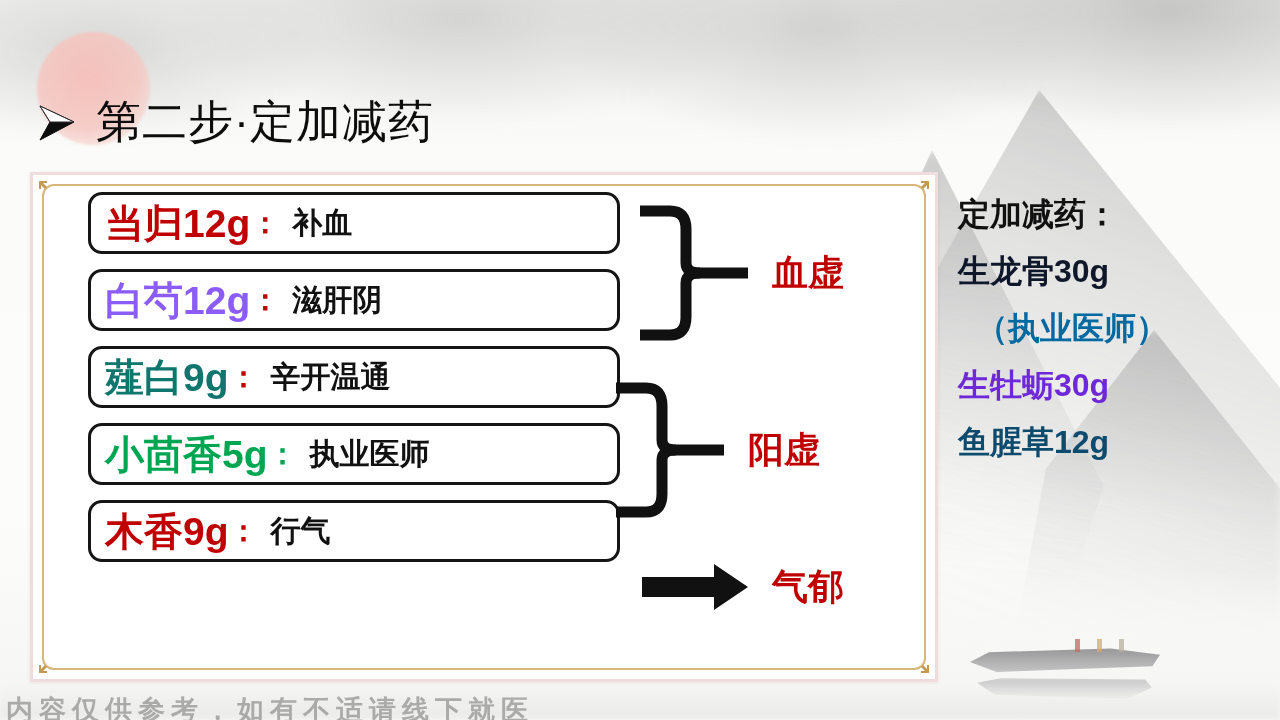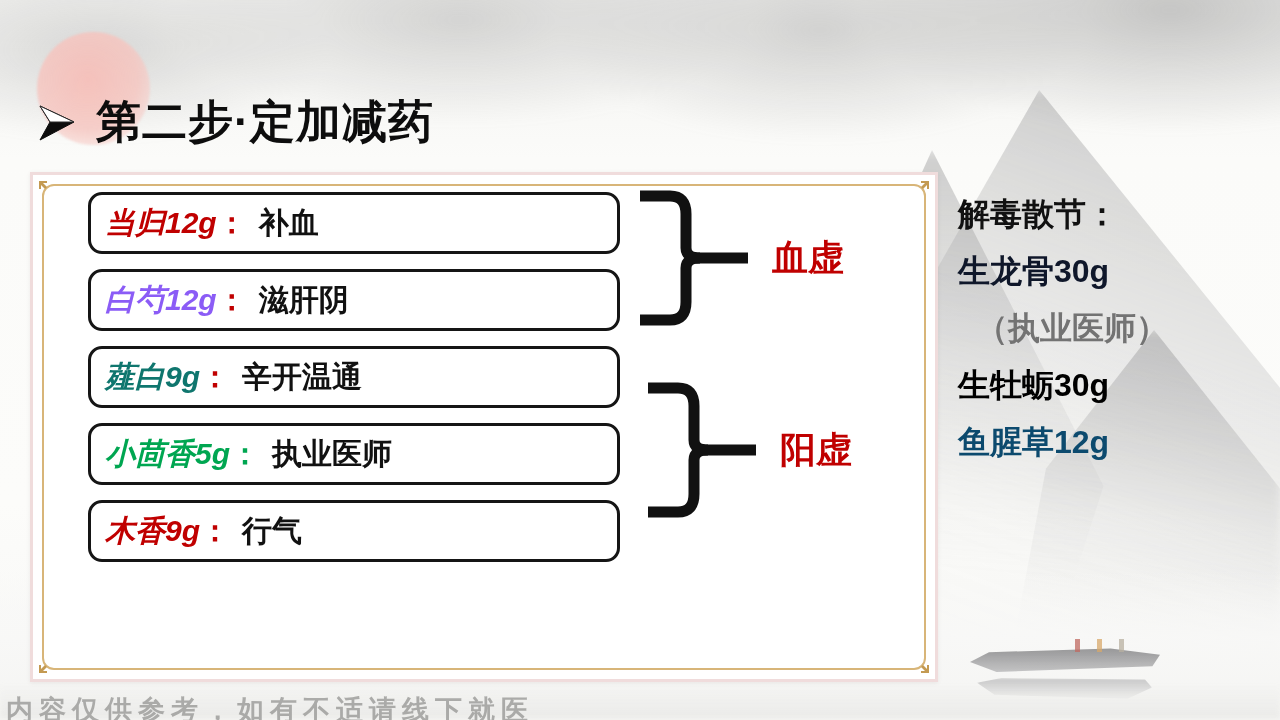--- a/index.html
+++ b/index.html
@@ -105,21 +105,21 @@
   .title-row {
     position: absolute;
     left: 34px; top: 98px;
     display: flex;
     align-items: center;
     gap: 16px;
   }
   .bullet-arrow { width: 46px; height: 46px; flex: none; }
   .title-text {
     font-size: 45px;
-    font-weight: bold;
+    font-weight: normal;
     color: #0d0d0d;
     letter-spacing: 1px;
     line-height: 1;
     white-space: nowrap;
   }
 
   
   .panel {
     position: absolute;
     left: 30px; top: 172px;
@@ -160,24 +160,23 @@
     border: 3px solid #151515;
     border-radius: 14px;
     background: #ffffff;
     display: flex;
     align-items: center;
     padding-left: 14px;
     margin-bottom: 15px;
     white-space: nowrap;
   }
   .herb-name {
-    font-size: 30px;
-    font-weight: bold;
-    line-height: 1;
-    font-style: italic;
+    font-size: 39px;
+    font-weight: bold;
+    line-height: 1;
   }
   .herb-sep {
     font-size: 30px;
     font-weight: bold;
     line-height: 1;
   }
   .herb-effect {
     font-size: 30px;
     font-weight: bold;
     color: #111111;
@@ -192,22 +191,22 @@
     align-items: center;
   }
   .group-connector { width: 110px; flex: none; }
   .group-label {
     font-size: 36px;
     font-weight: bold;
     line-height: 1;
     white-space: nowrap;
     margin-left: 22px;
   }
-  #group-0 { left: 640px; top: 190px; height: 136px; }
-  #group-1 { left: 648px; top: 382px; height: 136px; }
+  #group-0 { left: 640px; top: 205px; height: 136px; }
+  #group-1 { left: 616px; top: 382px; height: 136px; }
   #group-2 { left: 640px; top: 558px; height: 58px; }
 
   
   .side-list {
     position: absolute;
     left: 958px; top: 198px;
     width: 300px;
   }
   .side-item {
     font-size: 32px;
@@ -319,25 +318,31 @@
   </div>
 
   <div class="group" id="group-1">
     <svg class="group-connector" viewBox="0 0 110 136" preserveAspectRatio="none">
       <path d="M2 6 H30 Q46 6 46 24 L46 58 Q46 68 60 68 Q46 68 46 78 L46 112 Q46 130 30 130 H2" fill="none" stroke="#111111" stroke-width="11" stroke-linecap="square" stroke-linejoin="miter"></path>
       <path d="M52 68 H108" fill="none" stroke="#111111" stroke-width="11" stroke-linecap="butt"></path>
     </svg>
     <span class="group-label" style="color: rgb(192, 0, 0);">阳虚</span>
   </div>
 
+  <div class="group" id="group-2">
+    <svg class="group-connector" viewBox="0 0 110 58" preserveAspectRatio="none">
+      <path d="M2 19 L74 19 L74 6 L108 29 L74 52 L74 39 L2 39 Z" fill="#111111"></path>
+    </svg>
+    <span class="group-label" style="color: rgb(192, 0, 0);">气郁</span>
+  </div>
 
   <div class="side-list">
-    <div class="side-item">解毒散节：</div>
+    <div class="side-item">定加减药：</div>
     <div class="side-item" style="color: #0f172a;">生龙骨30g</div>
-    <div class="side-item indent" style="color: #737373;">（执业医师）</div>
-    <div class="side-item" style="color: #000000;">生牡蛎30g</div>
+    <div class="side-item indent" style="color: #0369a1;">（执业医师）</div>
+    <div class="side-item" style="color: #6d28d9;">生牡蛎30g</div>
     <div class="side-item" style="color: #0c4a6e;">鱼腥草12g</div>
   </div>
 
   <div class="footer-streak"></div>
   <div class="footer-note">内容仅供参考，如有不适请线下就医</div>
 
 </div>
 
 </body></html>

